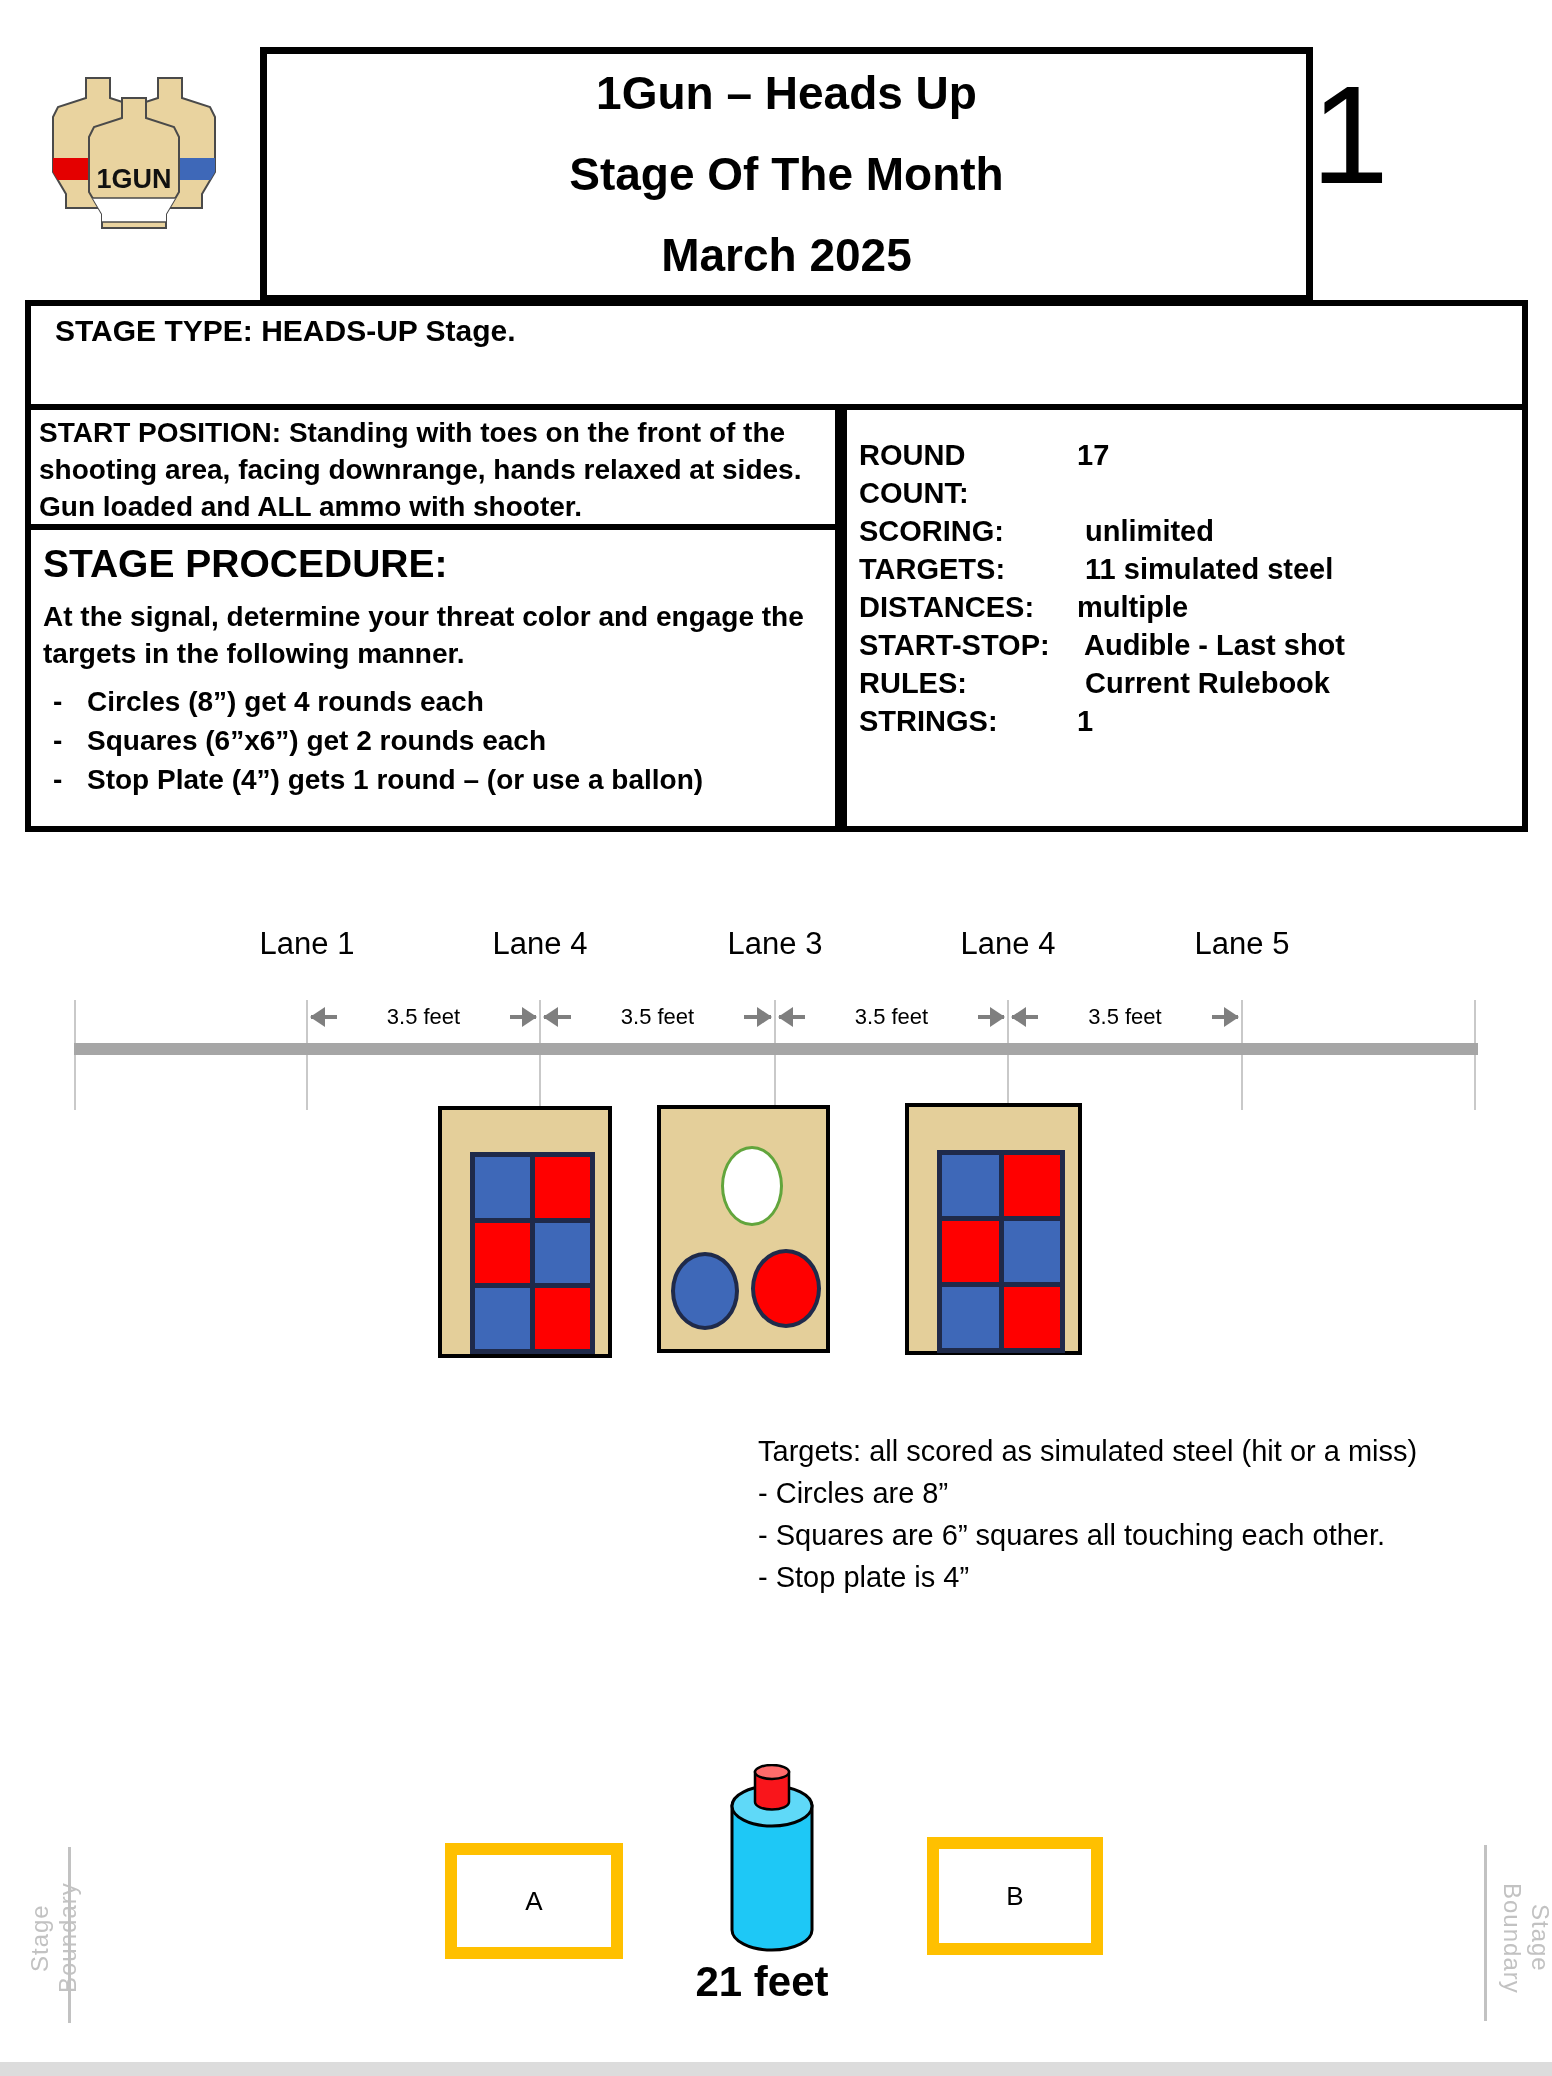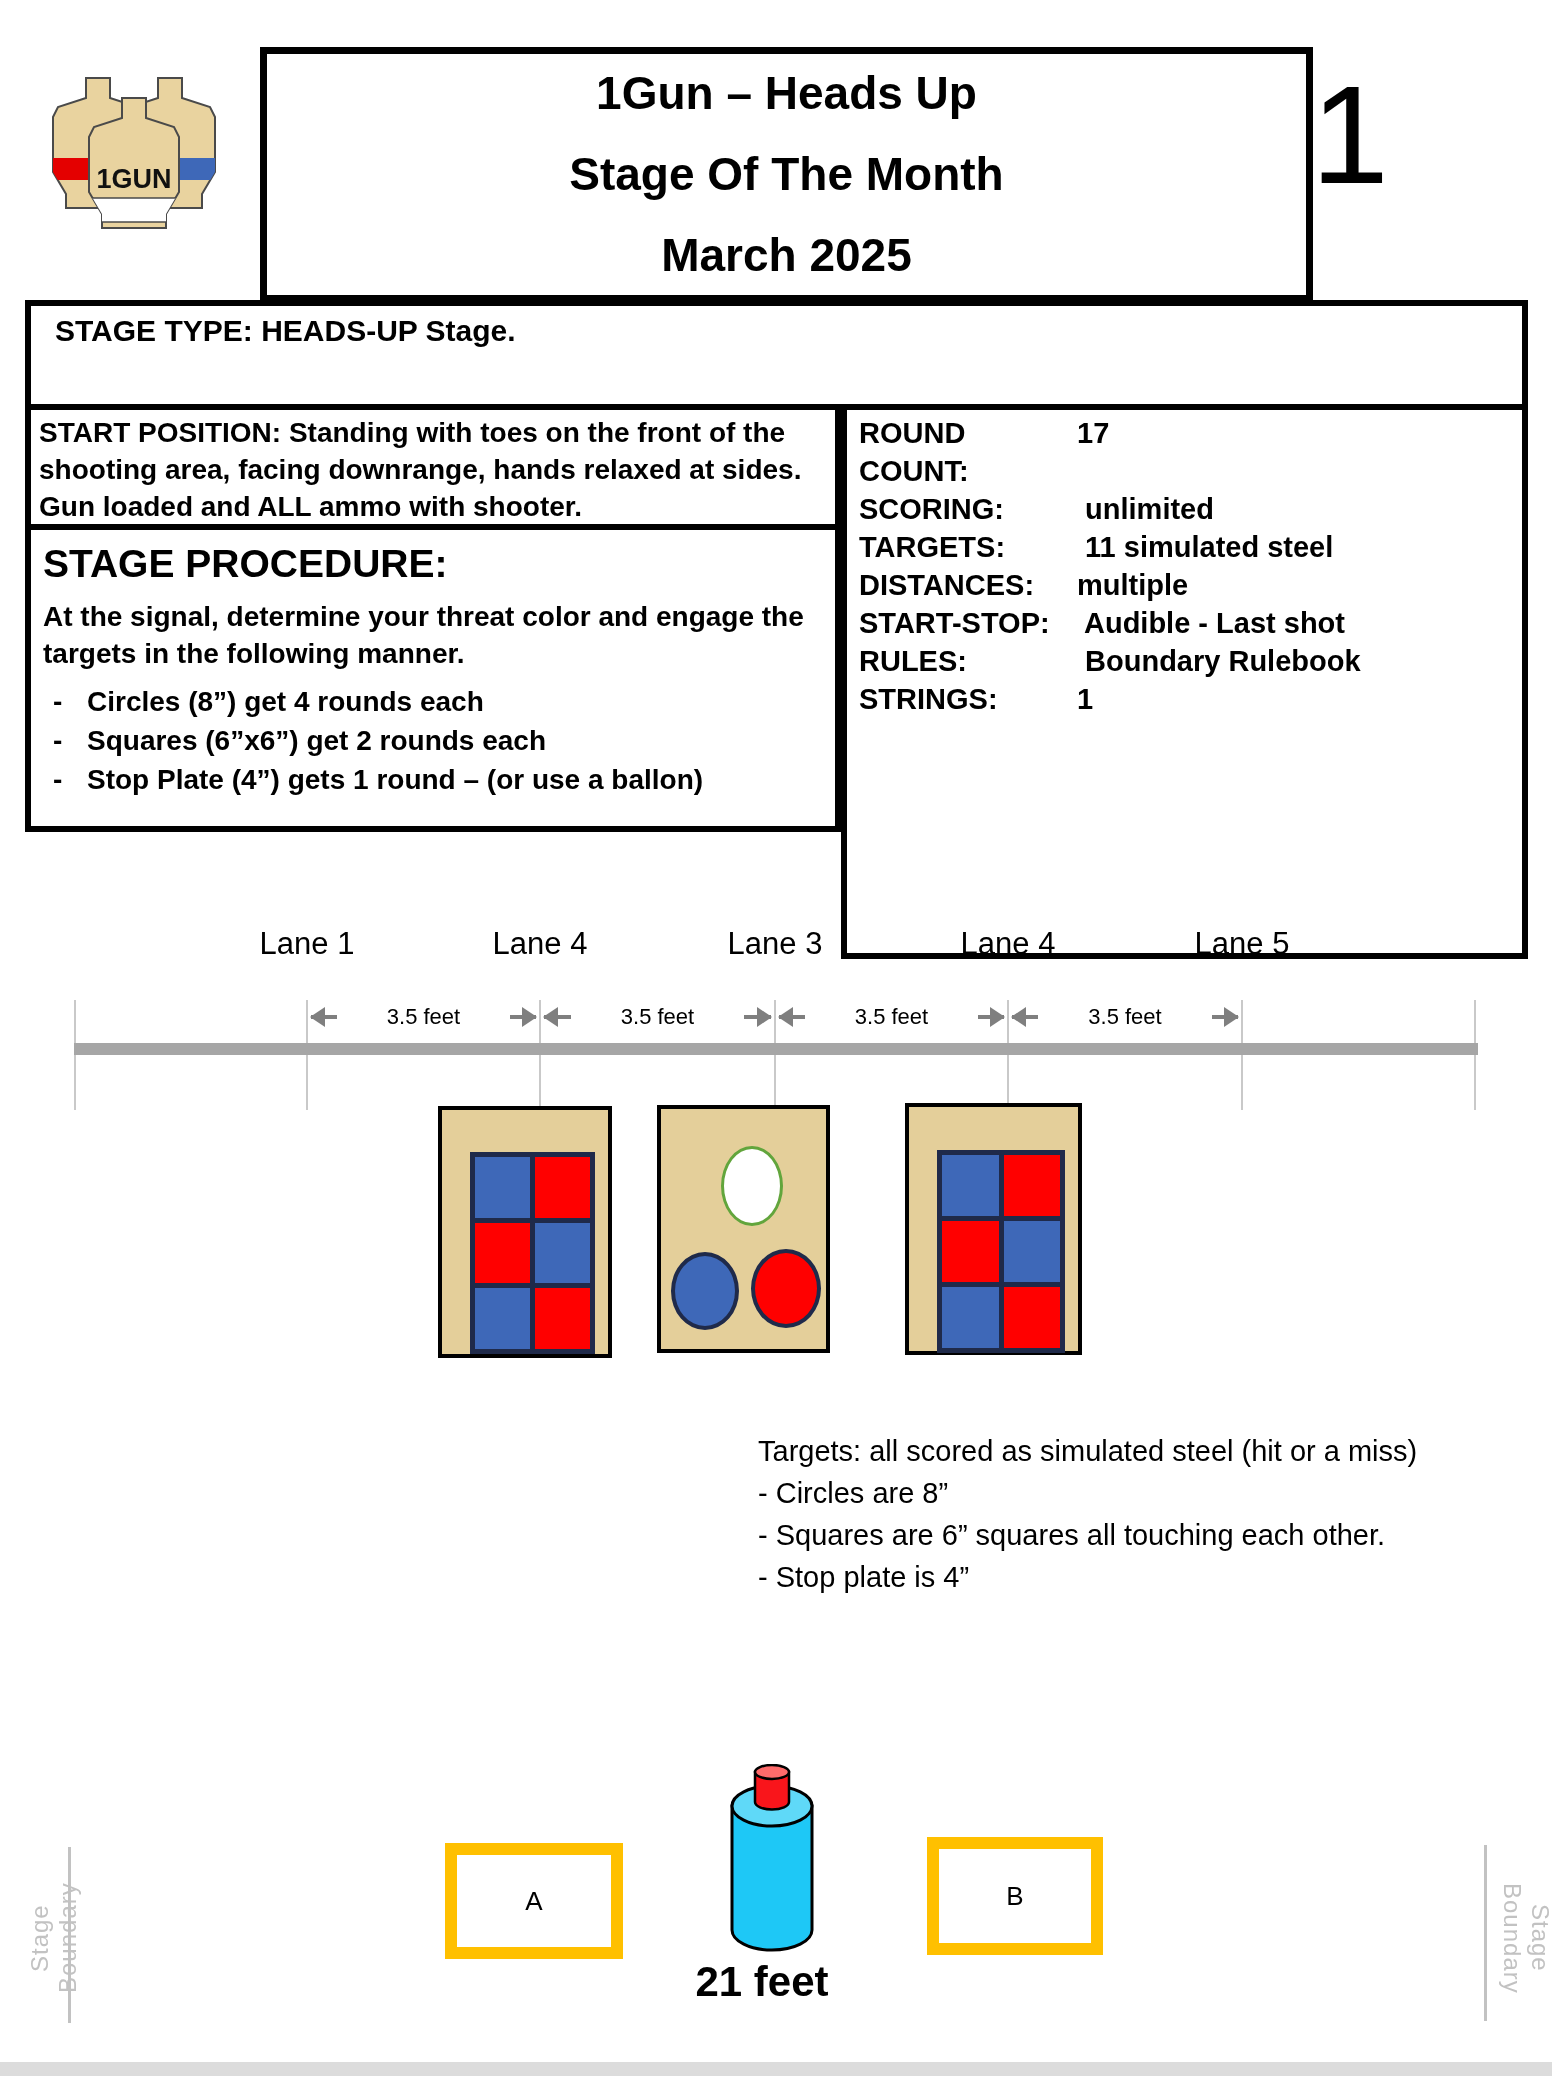--- a/index.html
+++ b/index.html
@@ -20,21 +20,21 @@
   .stage-type{left:25px;top:300px;width:1503px;height:110px;padding:8px 24px;
               font-size:30px;font-weight:bold;}
   .start-position{left:25px;top:404px;width:816px;height:126px;padding:4px 8px;
                   font-size:28px;font-weight:bold;line-height:37px;}
   .procedure{left:25px;top:524px;width:816px;height:308px;padding:12px 12px;
              font-size:28px;font-weight:bold;}
   .procedure .proc-title{margin-bottom:12px;font-size:39px;}
   .procedure .proc-line{line-height:37px;}
   .bullet-row{display:flex;line-height:39px;margin-top:0;}
   .bullet-row .marker{width:34px;padding-left:10px;flex:none;}
-  .stage-info{left:841px;top:404px;width:687px;height:555px;padding:4px 12px;}
+  .stage-info{left:841px;top:404px;width:687px;height:428px;padding:26px 12px;}
   .info-row{display:flex;font-size:29px;font-weight:bold;line-height:38px;}
   .info-label{width:218px;flex:none;}
   .info-value{white-space:pre;}
 
   
   .tick{position:absolute;top:1000px;width:2px;height:110px;background:#c9c9c9;}
   .lane-label{position:absolute;top:926px;width:140px;margin-left:-70px;text-align:center;
               font-size:31px;}
   .arrow-seg{position:absolute;top:1002px;height:30px;display:flex;align-items:center;gap:40px;}
   .arrow-line{flex:1;height:4px;background:#7f7f7f;position:relative;}
@@ -165,21 +165,21 @@
     <div class="info-row">
       <span class="info-label">DISTANCES:</span>
       <span class="info-value">multiple</span>
     </div>
     <div class="info-row">
       <span class="info-label">START-STOP:</span>
       <span class="info-value"> Audible - Last shot</span>
     </div>
     <div class="info-row">
       <span class="info-label">RULES:</span>
-      <span class="info-value"> Boundary Rulebook</span>
+      <span class="info-value"> Current Rulebook</span>
     </div>
     <div class="info-row">
       <span class="info-label">STRINGS:</span>
       <span class="info-value">1</span>
     </div>
   </div>
 
   <div class="lane-label" style="left:307px">Lane 1</div>
   <div class="lane-label" style="left:540px">Lane 4</div>
   <div class="lane-label" style="left:775px">Lane 3</div>

